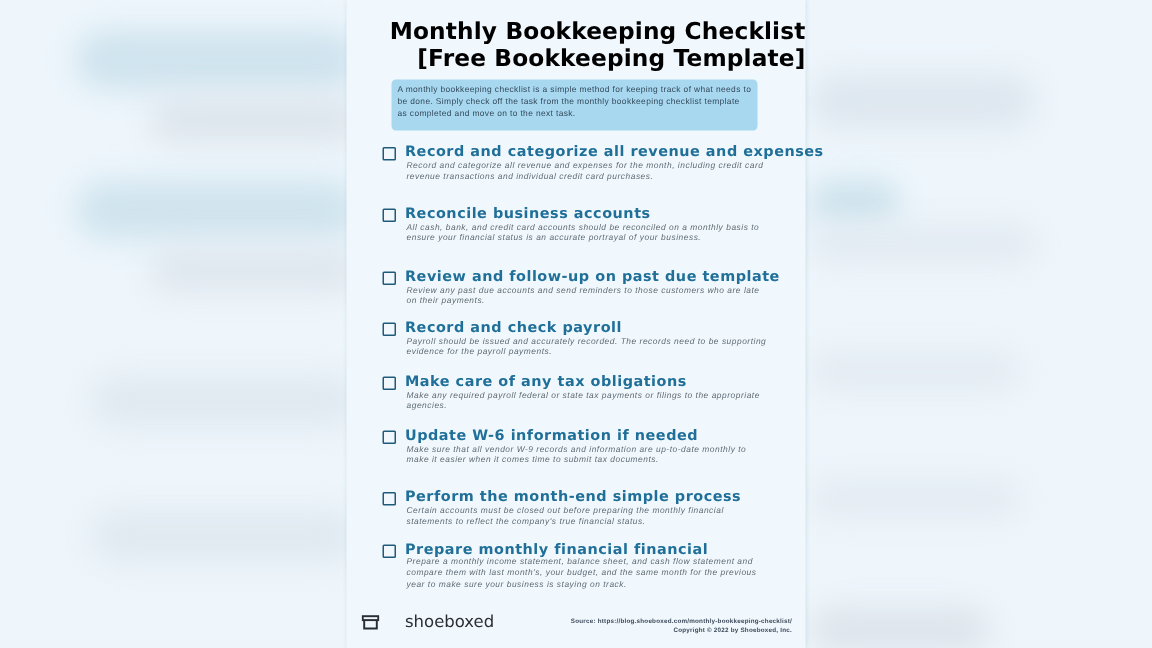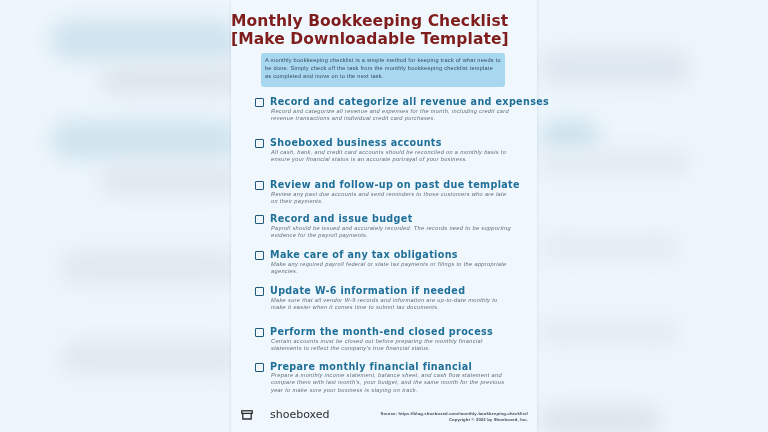--- a/index.html
+++ b/index.html
@@ -8,22 +8,22 @@
       background:#eef6fc;
       font-family:"Liberation Sans", sans-serif;
     }
     .bg-blur { position:absolute; border-radius:20px; filter:blur(10px); }
     .page {
       position:absolute; left:231px; top:0; width:306px; height:432px;
       background:#f1f8fd;
       box-shadow:0 0 3px rgba(120,150,180,0.25);
     }
     .title {
-      position:absolute; left:0; right:0; top:12px; text-align:left;
-      color:#7f1d1d; font-weight:bold; font-size:15.5px; line-height:18px;
+      position:absolute; left:0; right:0; top:12px; text-align:right;
+      color:#000000; font-weight:bold; font-size:15.5px; line-height:18px;
       font-family:"DejaVu Sans", sans-serif; letter-spacing:0.1px;
     }
     .intro {
       position:absolute; left:30px; top:53px; width:236px; height:28px;
       background:#a8d8f0; border-radius:3px; padding:3px 4px;
       font-size:5.6px; line-height:8.2px; color:#33495a; letter-spacing:0.25px;
       box-sizing:content-box;
     }
     .item { position:absolute; left:24px; width:278px; }
     .cb {
@@ -63,64 +63,64 @@
 <div class="bg-blur" style="left:540px;top:150px;width:150px;height:25px;background:#e2eaf1;"></div>
 <div class="bg-blur" style="left:540px;top:235px;width:140px;height:25px;background:#e3ebf2;"></div>
 <div class="bg-blur" style="left:540px;top:320px;width:140px;height:25px;background:#e3ebf2;"></div>
 <div class="bg-blur" style="left:540px;top:405px;width:120px;height:30px;background:#dde4eb;"></div>
 <div class="bg-blur" style="left:60px;top:250px;width:180px;height:35px;background:#e0e9f0;"></div>
 <div class="bg-blur" style="left:60px;top:340px;width:180px;height:35px;background:#e0e9f0;"></div>
 
 <div class="page">
   <div class="title">
     <div>Monthly Bookkeeping Checklist</div>
-    <div>[Make Downloadable Template]</div>
+    <div>[Free Bookkeeping Template]</div>
   </div>
 
   <div class="intro">A monthly bookkeeping checklist is a simple method for keeping track of what needs to be done. Simply check off the task from the monthly bookkeeping checklist template as completed and move on to the next task.</div>
 
   <div class="item" style="top:96px;">
     <span class="cb"></span>
     <div class="item-title">Record and categorize all revenue and expenses</div>
     <div class="item-desc">Record and categorize all revenue and expenses for the month, including credit card revenue transactions and individual credit card purchases.</div>
   </div>
 
   <div class="item" style="top:137px;">
     <span class="cb"></span>
-    <div class="item-title">Shoeboxed business accounts</div>
+    <div class="item-title">Reconcile business accounts</div>
     <div class="item-desc">All cash, bank, and credit card accounts should be reconciled on a monthly basis to ensure your financial status is an accurate portrayal of your business.</div>
   </div>
 
   <div class="item" style="top:179px;">
     <span class="cb"></span>
     <div class="item-title">Review and follow-up on past due template</div>
     <div class="item-desc">Review any past due accounts and send reminders to those customers who are late on their payments.</div>
   </div>
 
   <div class="item" style="top:213px;">
     <span class="cb"></span>
-    <div class="item-title">Record and issue budget</div>
+    <div class="item-title">Record and check payroll</div>
     <div class="item-desc">Payroll should be issued and accurately recorded. The records need to be supporting evidence for the payroll payments.</div>
   </div>
 
   <div class="item" style="top:249px;">
     <span class="cb"></span>
     <div class="item-title">Make care of any tax obligations</div>
     <div class="item-desc">Make any required payroll federal or state tax payments or filings to the appropriate agencies.</div>
   </div>
 
   <div class="item" style="top:285px;">
     <span class="cb"></span>
     <div class="item-title">Update W-6 information if needed</div>
     <div class="item-desc">Make sure that all vendor W-9 records and information are up-to-date monthly to make it easier when it comes time to submit tax documents.</div>
   </div>
 
   <div class="item" style="top:326px;">
     <span class="cb"></span>
-    <div class="item-title">Perform the month-end closed process</div>
+    <div class="item-title">Perform the month-end simple process</div>
     <div class="item-desc">Certain accounts must be closed out before preparing the monthly financial statements to reflect the company's true financial status.</div>
   </div>
 
   <div class="item" style="top:361px;">
     <span class="cb"></span>
     <div class="item-title">Prepare monthly financial financial</div>
     <div class="item-desc" style="top:11px;">Prepare a monthly income statement, balance sheet, and cash flow statement and compare them with last month's, your budget, and the same month for the previous year to make sure your business is staying on track.</div>
   </div>
 
   <div class="logo">

